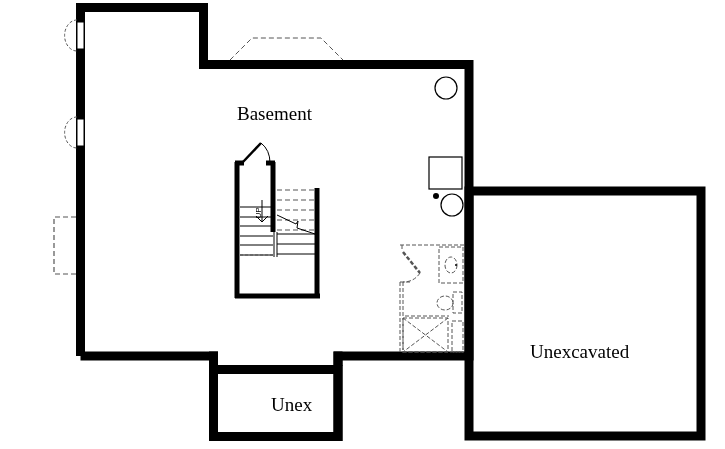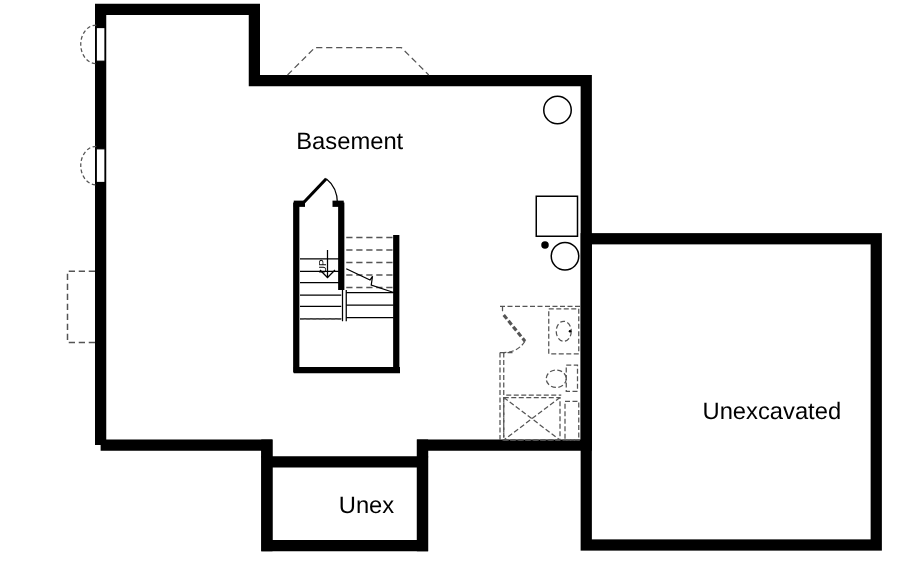--- a/index.html
+++ b/index.html
@@ -1,18 +1,18 @@
 <!DOCTYPE html>
 <html><head>
   <meta charset="utf-8">
   <style>
     html, body { margin: 0; padding: 0; background: #ffffff; }
     body { width: 725px; height: 449px; position: relative; overflow: hidden; font-family: "Liberation Sans", sans-serif; }
     #plan { position: absolute; left: 0; top: 0; }
-    .room-label { position: absolute; font-family: Liberation Sans, sans-serif; font-size: 19px; color: #000; white-space: nowrap; text-align: center; }
+    .room-label { position: absolute; font-family: Liberation Serif, serif; font-size: 19px; color: #000; white-space: nowrap; text-align: center; }
   </style>
 </head>
 <body>
 
 <svg id="plan" width="725" height="449" viewBox="0 0 725 449" xmlns="http://www.w3.org/2000/svg">
 
   <g fill="none" stroke="#000" stroke-width="9" stroke-linejoin="miter">
     <path d="M80.5,356 L80.5,7.5 L203.5,7.5 L203.5,64.5 L469,64.5 L469,356 L338,356 L338,366 M80.5,356 L213.5,356 L213.5,366"></path>
   </g>
 
@@ -113,14 +113,14 @@
     <line x1="403" y1="318" x2="448" y2="352"></line>
     <line x1="448" y1="318" x2="403" y2="352"></line>
 
     <rect x="452" y="321" width="11" height="31"></rect>
     <line x1="405" y1="316" x2="449" y2="316"></line>
   </g>
   <circle cx="456" cy="265" r="1" fill="#000"></circle>
 </svg>
 
 <div class="room-label" style="left:237px; top:103px;">Basement</div>
-<div class="room-label" style="left:530px; top:319px;margin-left:32px;">Unexcavated</div>
+<div class="room-label" style="left:530px; top:341px;">Unexcavated</div>
 <div class="room-label" style="left:248px; top:394px;margin-left:23px;">Unex</div>
 
 </body></html>

